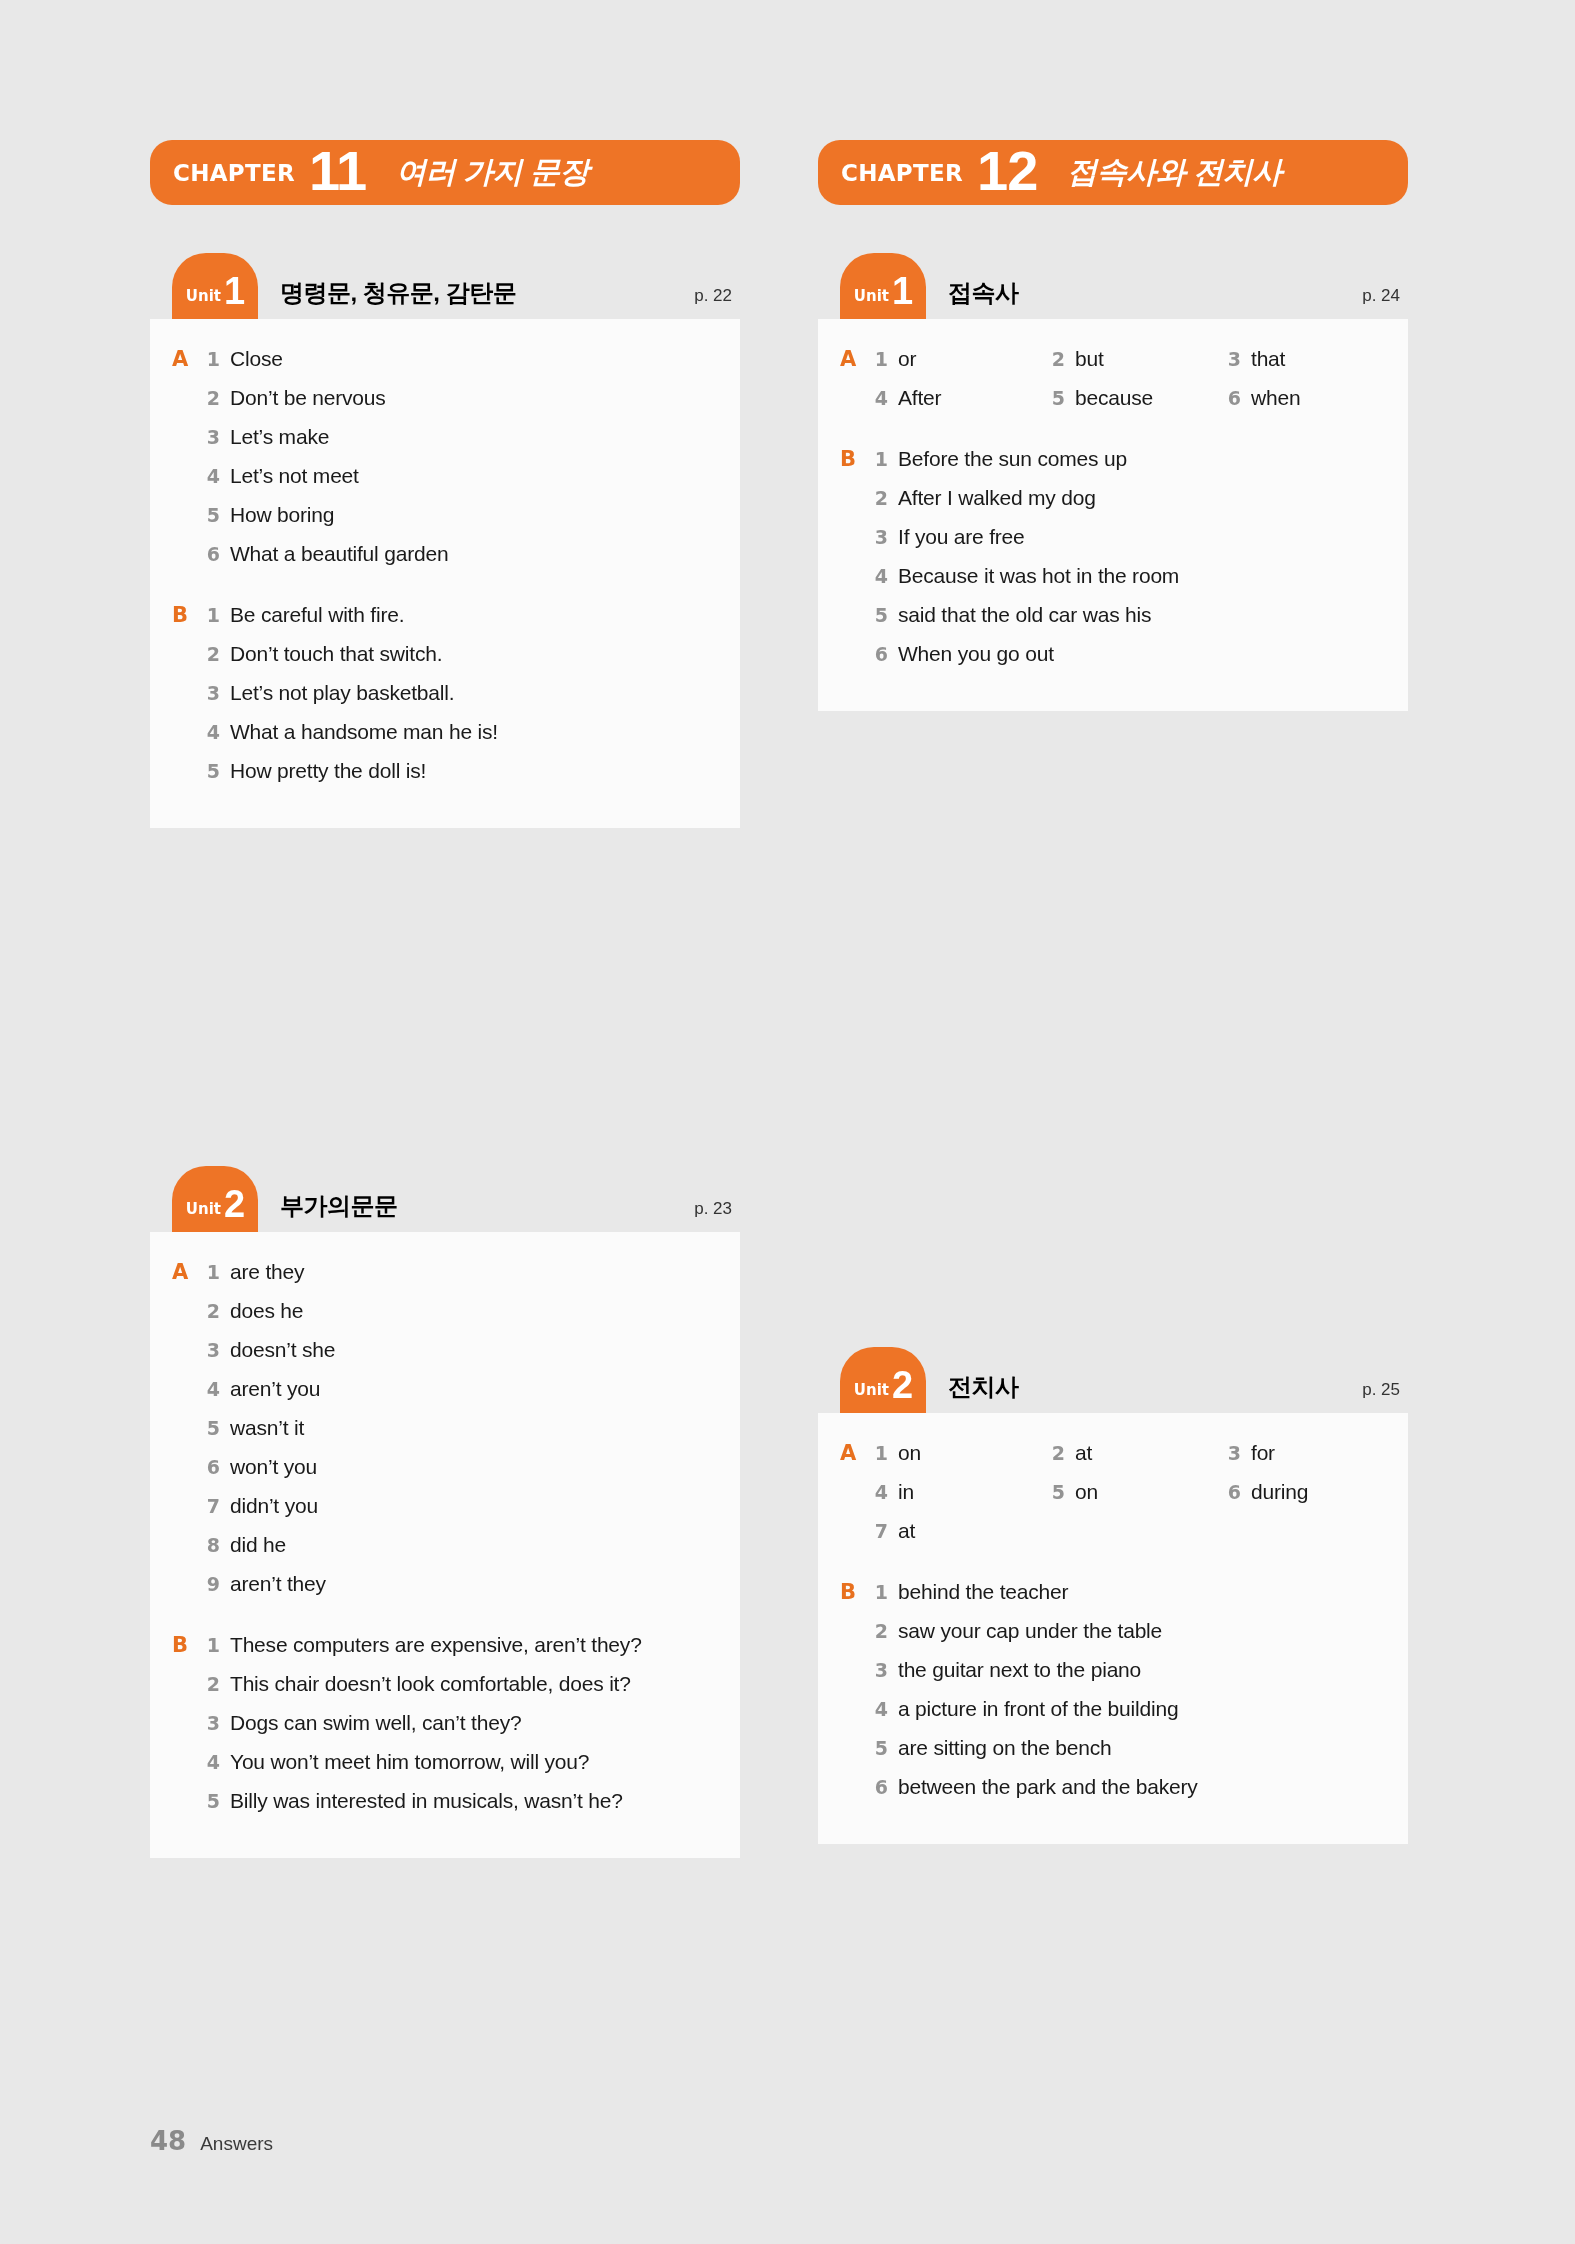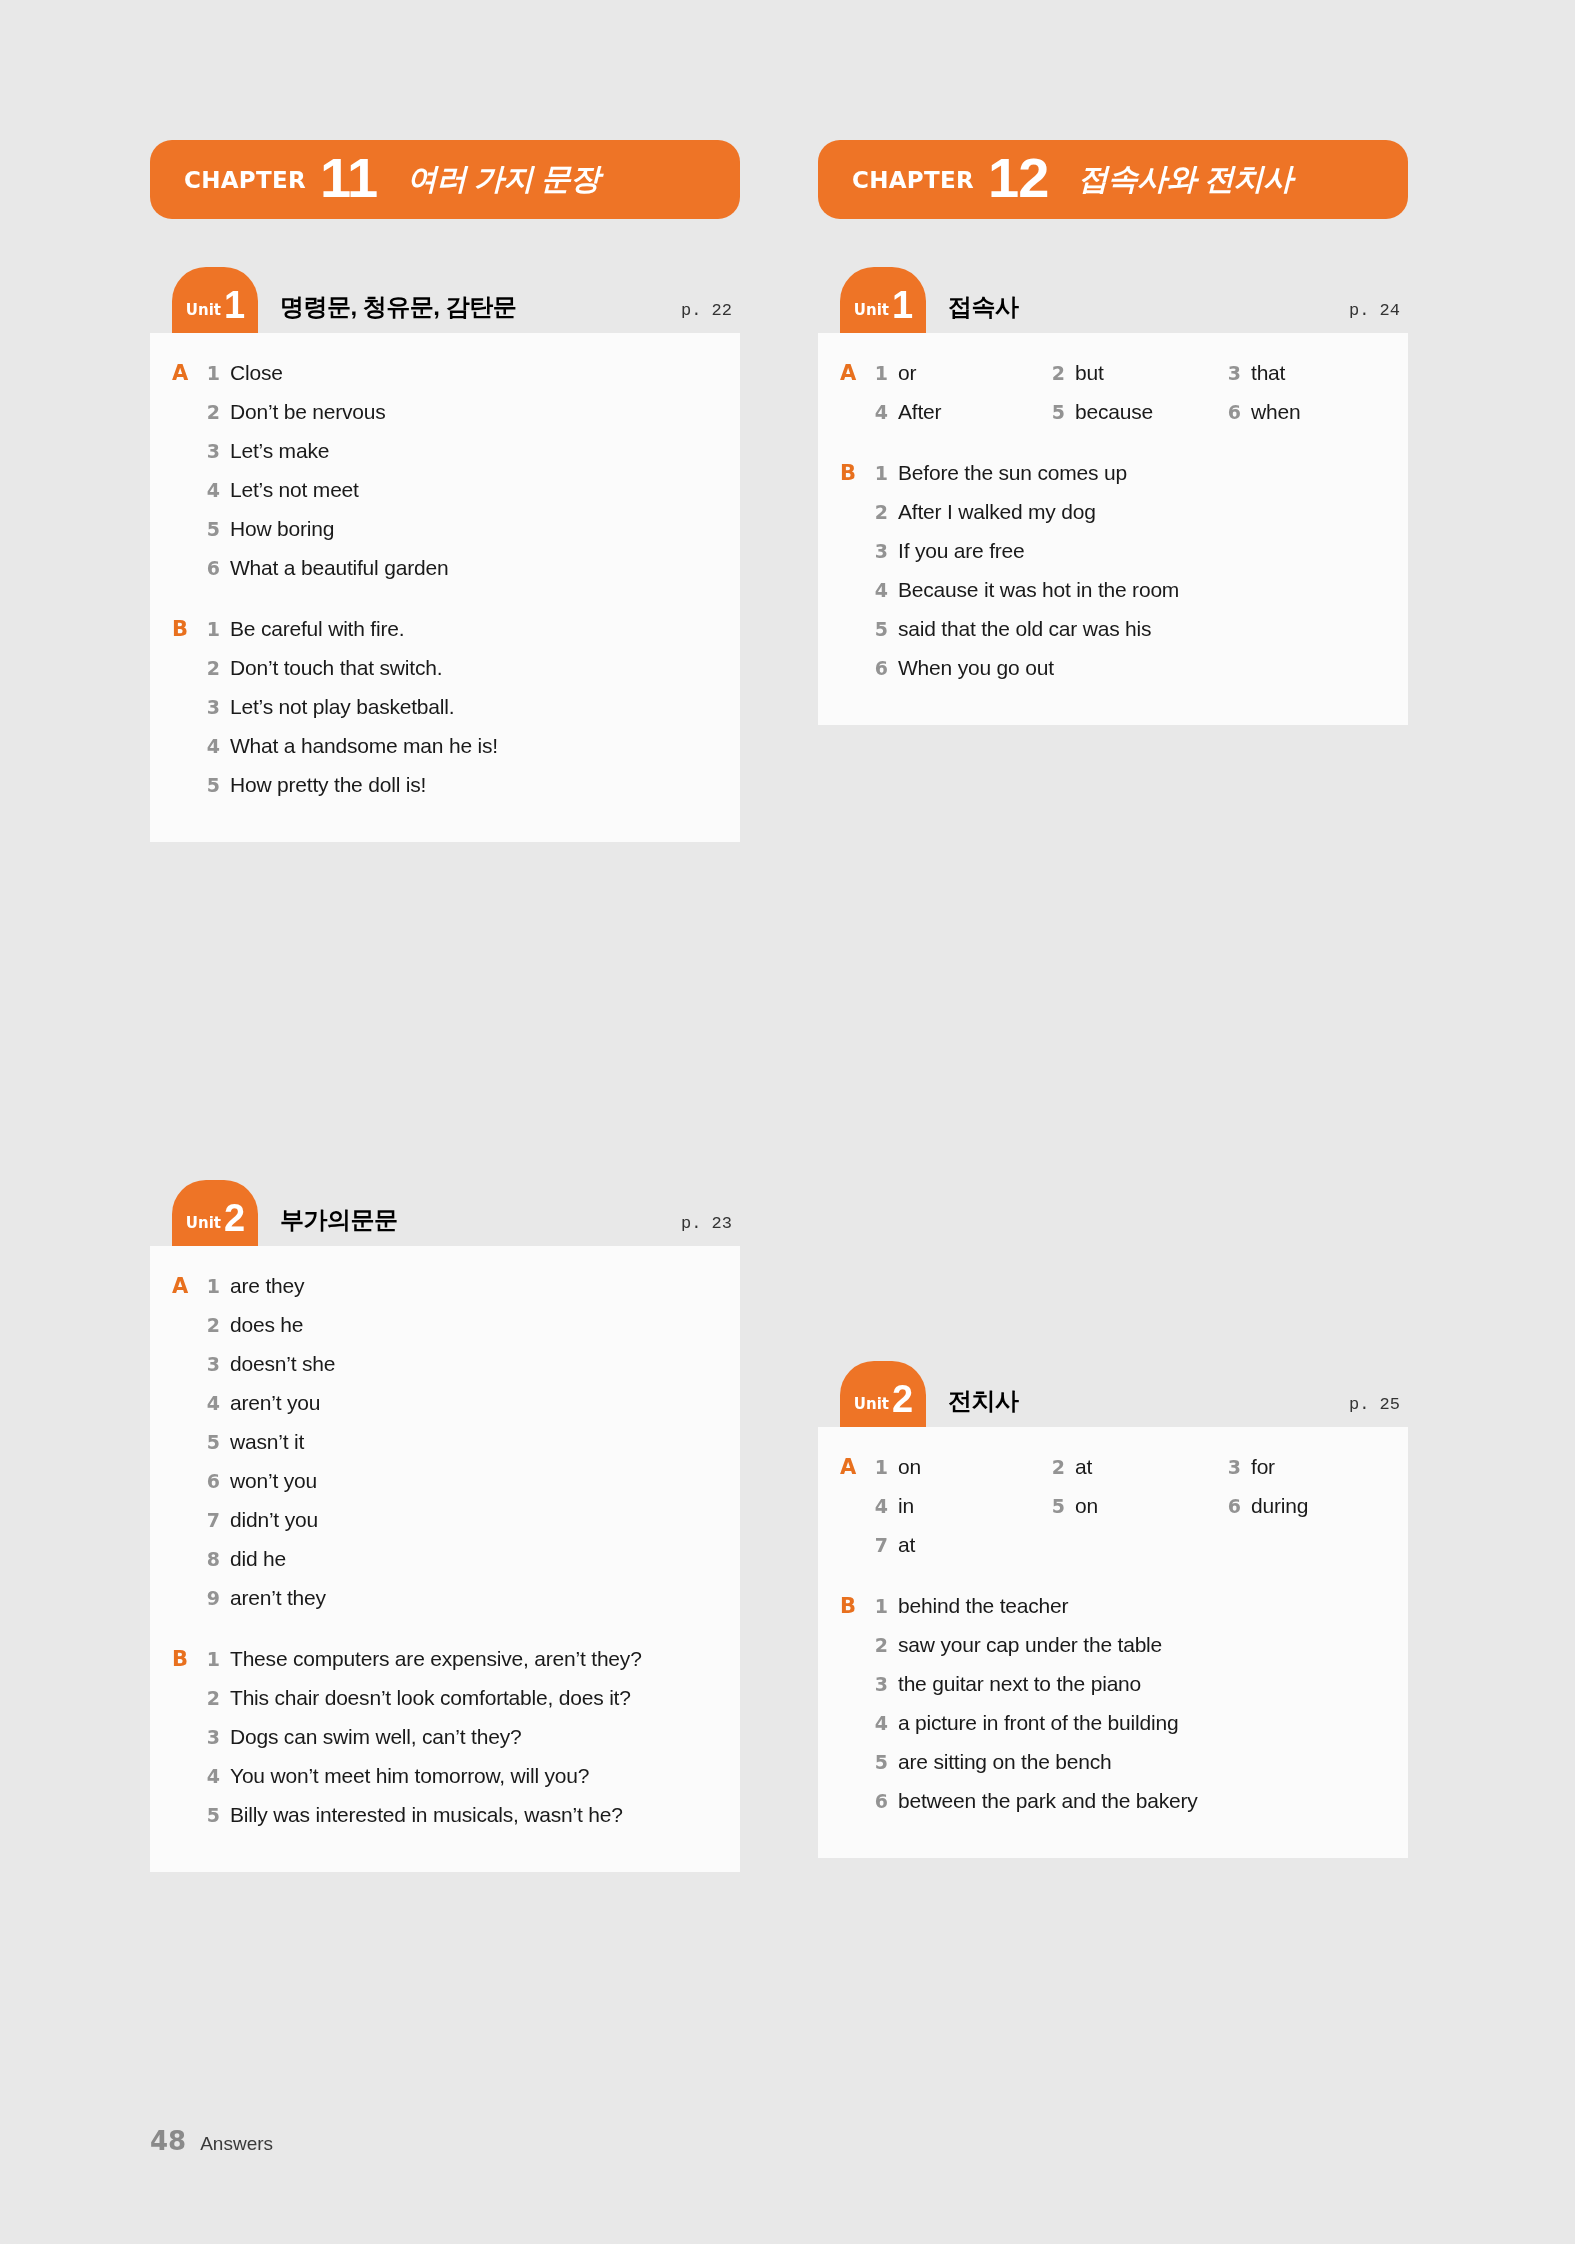--- a/index.html
+++ b/index.html
@@ -24,24 +24,24 @@
     gap: 78px;
     align-items: flex-start;
   }
 
   .col { width: 590px; flex: 0 0 590px; }
 
   
   .chapter-banner {
     background: #ee7426;
     border-radius: 22px;
-    height: 79px;
+    height: 65px;
     display: flex;
     align-items: center;
-    padding: 0 34px;
+    padding: 0 23px;
     gap: 14px;
     margin-bottom: 48px;
   }
   .chapter-word {
     color: #ffffff;
     font-size: 23px;
     font-weight: bold;
     letter-spacing: 0.3px;
     font-family: "DejaVu Sans", sans-serif;
   }
@@ -112,21 +112,21 @@
     margin-left: 22px;
     padding-bottom: 10px;
     letter-spacing: -0.5px;
   }
   .unit-page {
     margin-left: auto;
     font-size: 17px;
     color: #333333;
     padding-bottom: 13px;
     padding-right: 8px;
-    font-family: Liberation Mono, monospace;
+    font-family: Liberation Sans, sans-serif;
   }
 
   .answer-card {
     background: #fbfbfb;
     padding: 28px 0 30px 0;
   }
 
   
   .grp { margin-bottom: 0; }
   .grp + .grp { margin-top: 22px; }

